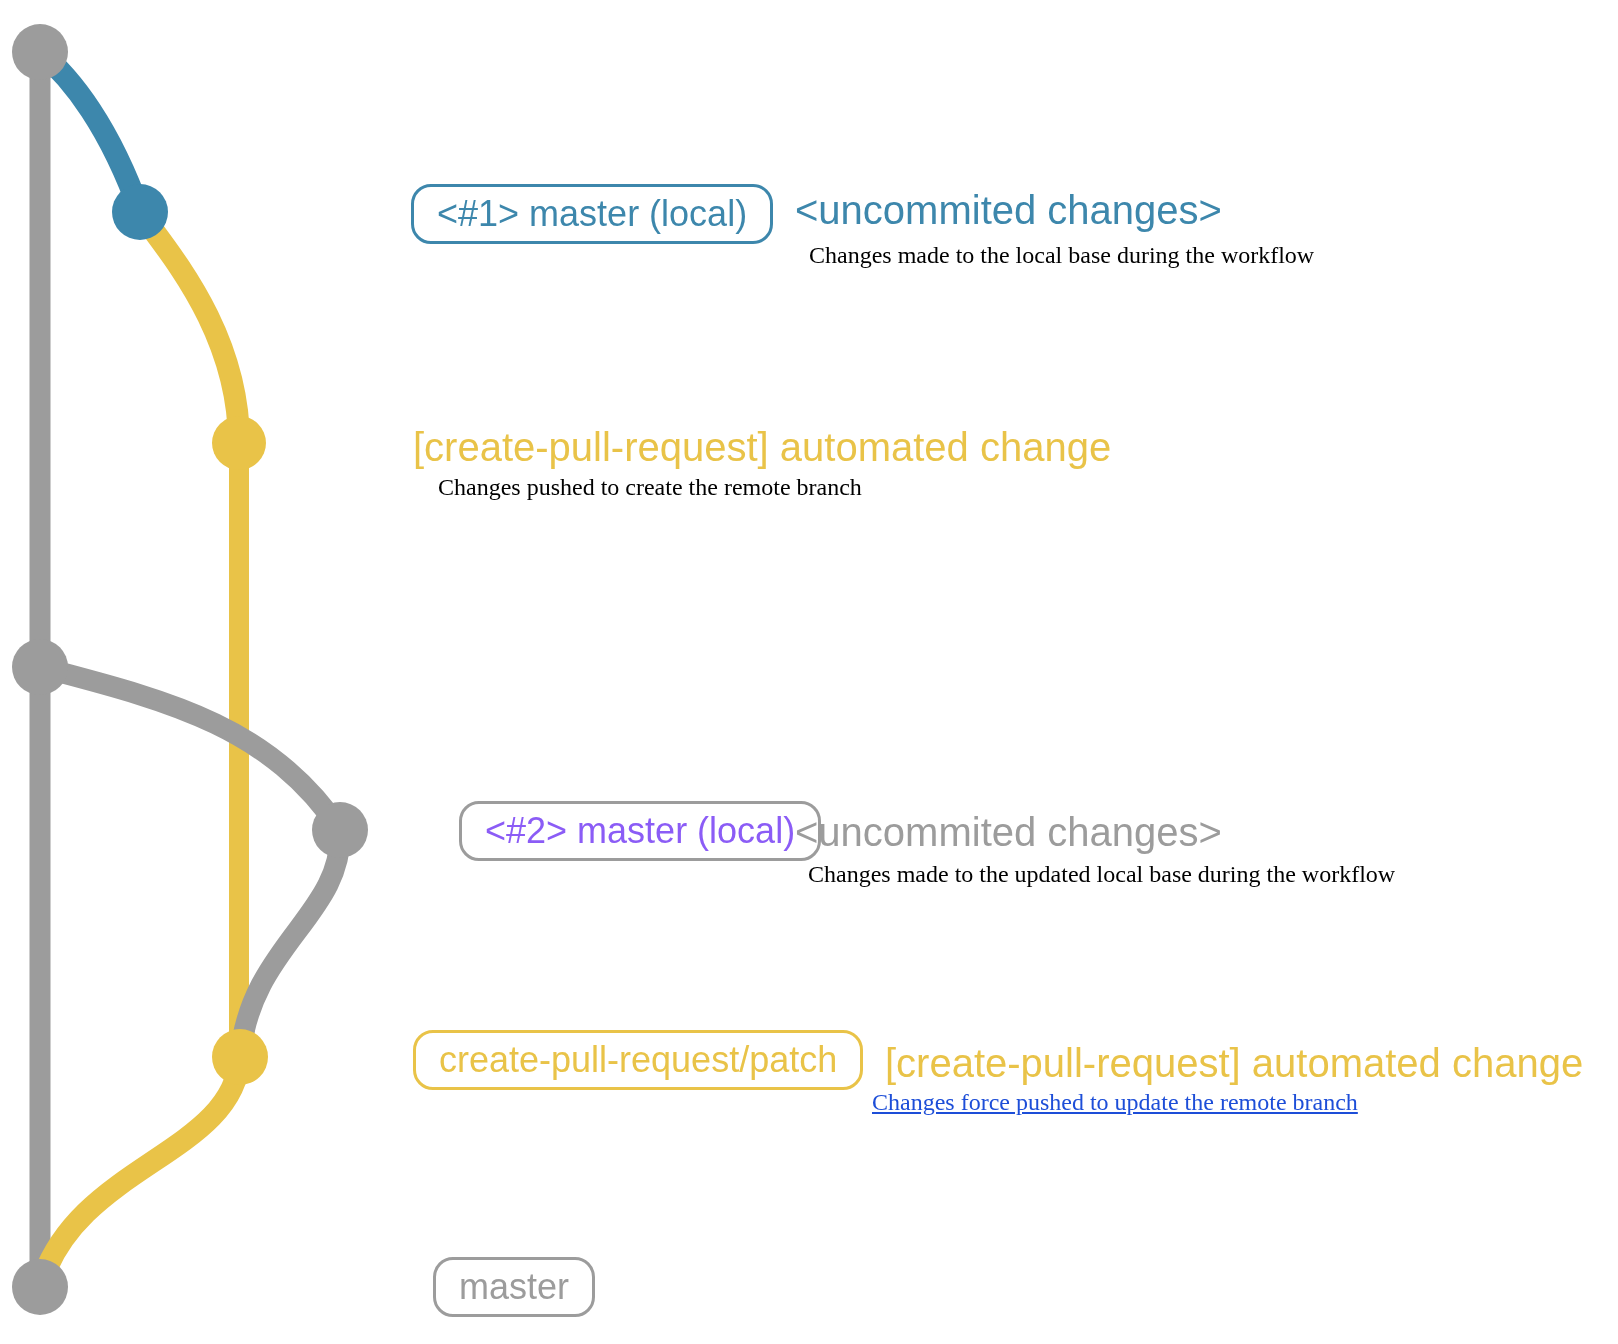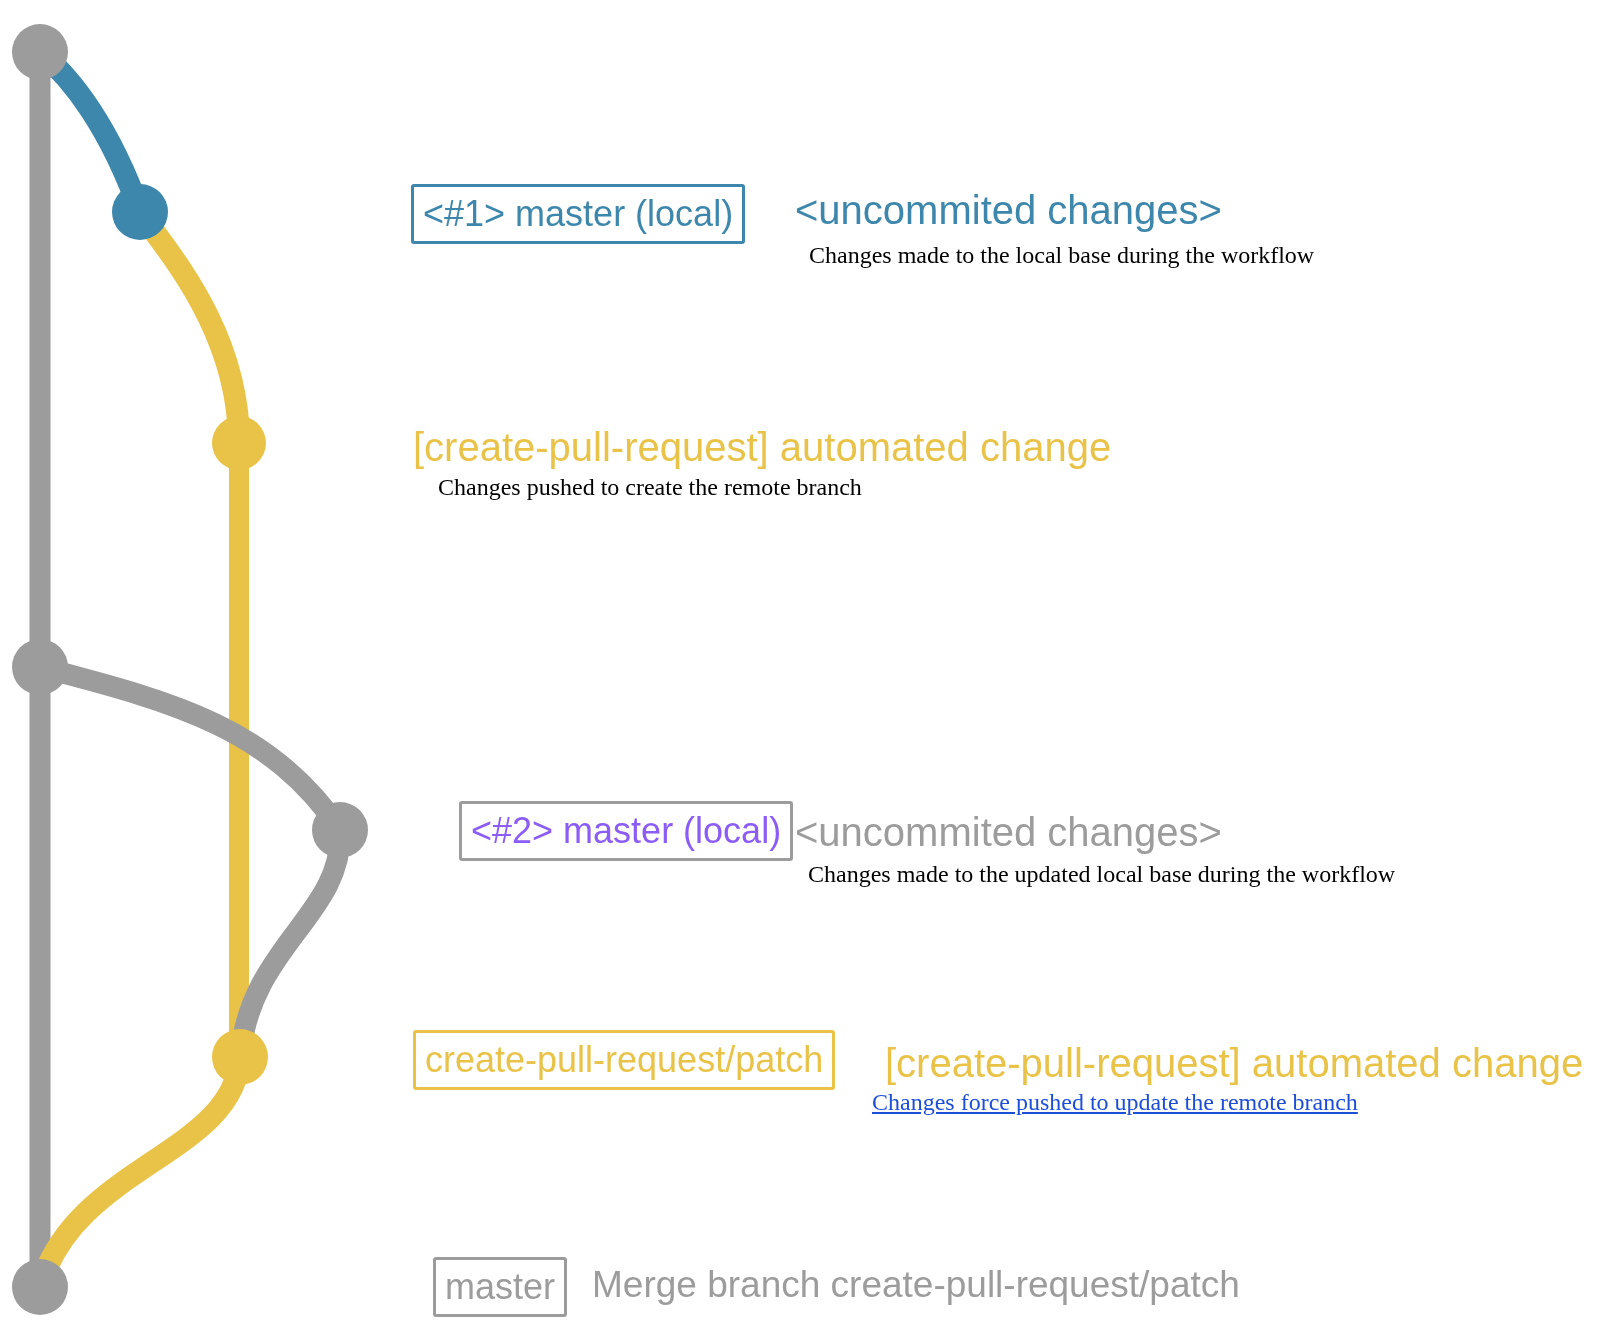--- a/index.html
+++ b/index.html
@@ -15,23 +15,23 @@
   .gray-label{font-size:37px;}
   .note{font-size:40px;}
   .serif-note{
     font-family:"Liberation Serif",serif;
     font-size:24px;
   }
   .badge{
     position:absolute;
     display:flex;align-items:center;justify-content:center;
     height:60px;
-    padding:0 9px;
+    padding:0 23px;
     border:3px solid;
-    border-radius:3px;
+    border-radius:20px;
     box-sizing:border-box;
     font-size:36px;
     white-space:nowrap;
     background:#ffffff00;
   }
 </style>
 </head>
 <body>
 
 <div id="stage">
@@ -69,15 +69,14 @@
 
   <div class="badge" style="left: 411px; top: 801px; color: #8b5cf6; border-color: rgb(156, 156, 156); margin-left: 48px;">&lt;#2&gt; master (local)</div>
   <div class="abs note" style="left: 795px; top: 812px; color: rgb(156, 156, 156);">&lt;uncommited changes&gt;</div>
   <div class="abs serif-note" style="left: 808px; top: 862px; color: rgb(0, 0, 0);">Changes made to the updated local base during the workflow</div>
 
   <div class="badge" style="left: 413px; top: 1030px; color: rgb(233, 195, 72); border-color: rgb(233, 195, 72);">create-pull-request/patch</div>
   <div class="abs note" style="left: 885px; top: 1043px; color: rgb(233, 195, 72);">[create-pull-request] automated change</div>
   <div class="abs serif-note" style="left: 872px; top: 1090px; color: #1d4ed8; text-decoration: underline;">Changes force pushed to update the remote branch</div>
 
   <div class="badge" style="left: 433px; top: 1257px; color: rgb(156, 156, 156); border-color: rgb(156, 156, 156);">master</div>
-  <div class="abs gray-label" style="left: 592px; top: 1266px; color: rgb(156, 156, 156);">Merge branch create-pull-request/patch</div>
 
 </div>
 
 </body></html>

